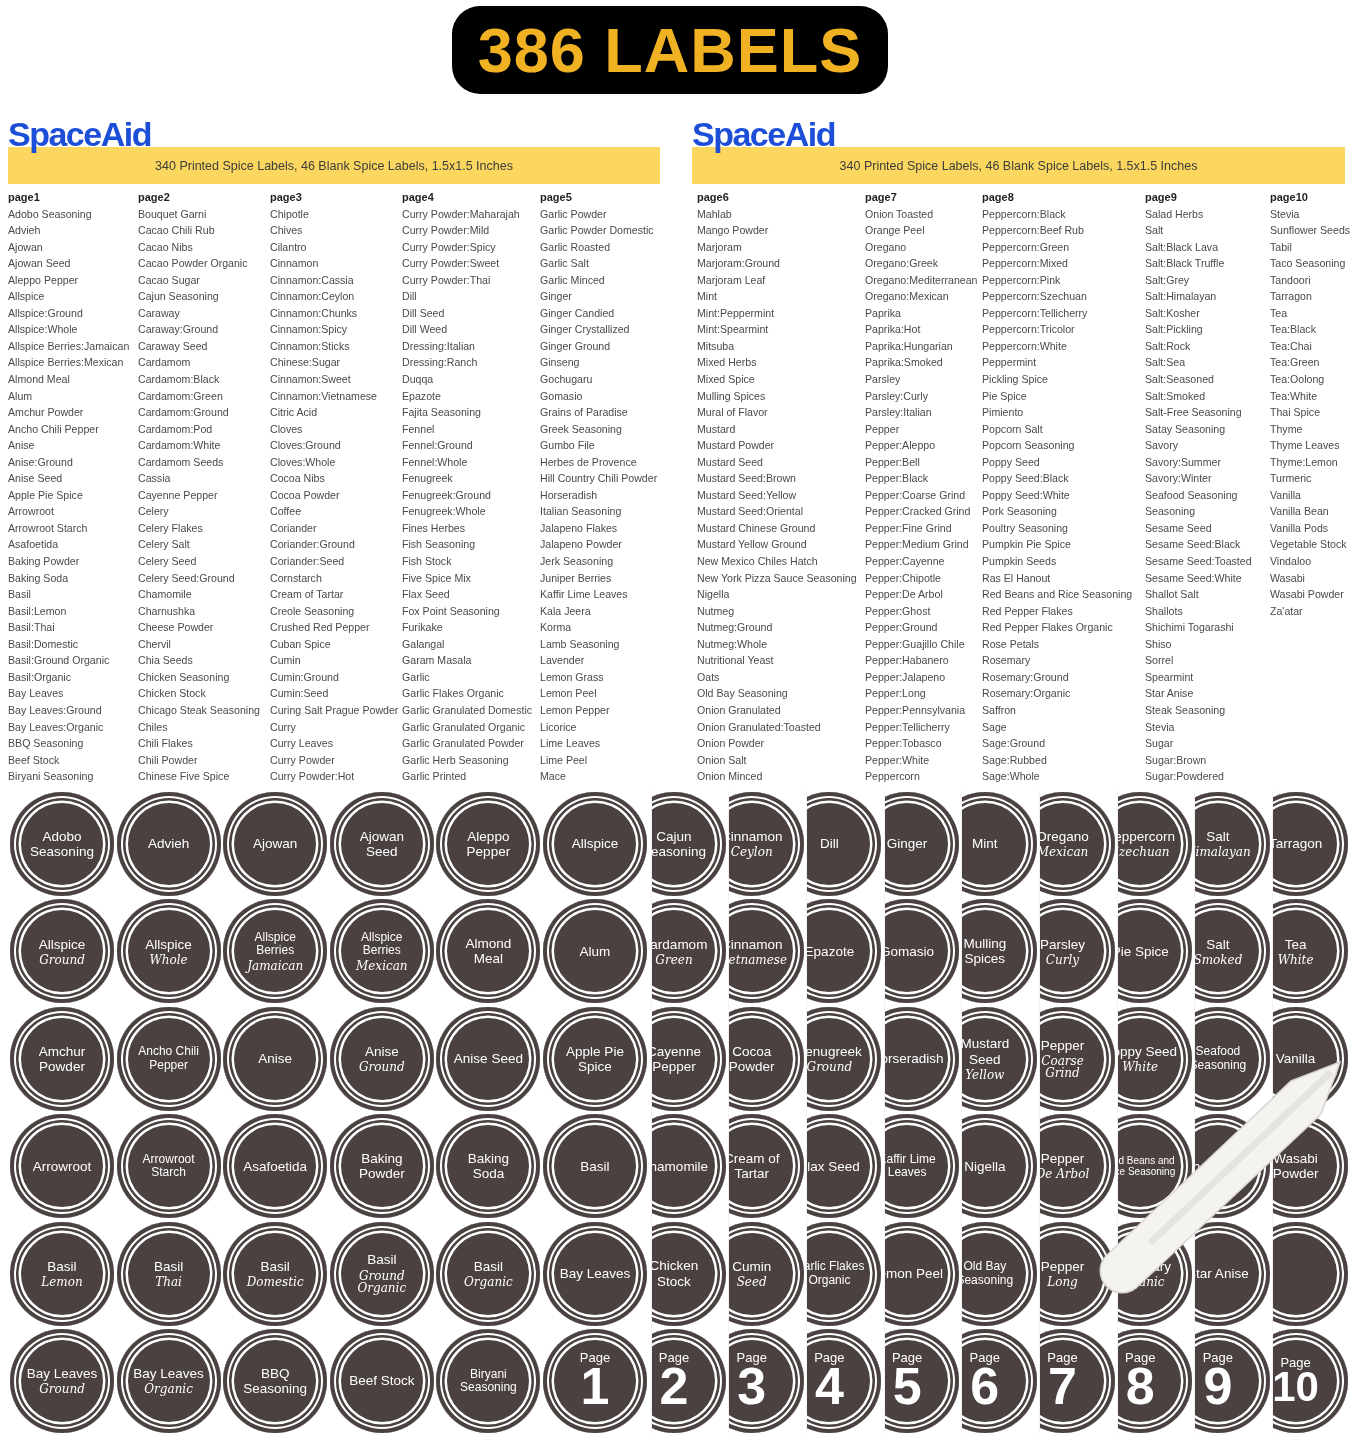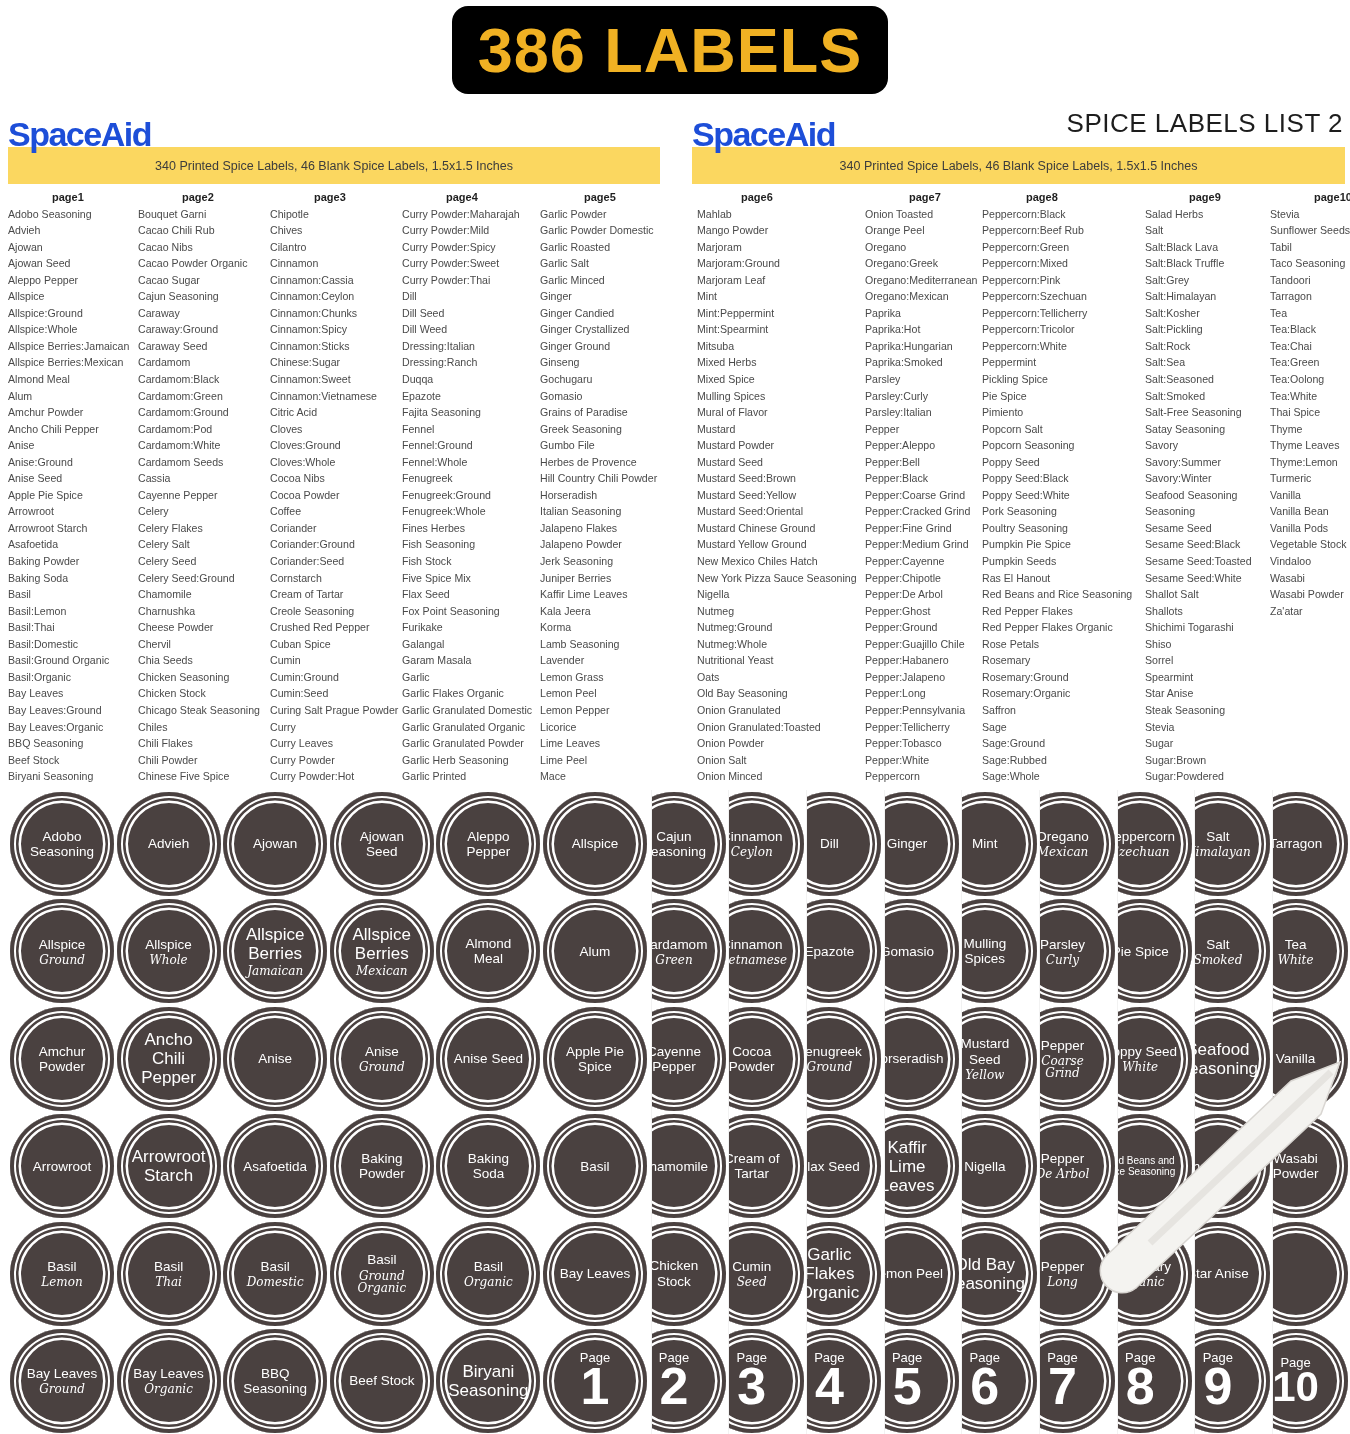--- a/index.html
+++ b/index.html
@@ -3,50 +3,50 @@
 <meta charset="utf-8">
 <style>
   html,body{margin:0;padding:0;}
   body{
     width:1350px;height:1434px;position:relative;background:#ffffff;
     font-family:"Liberation Sans",sans-serif;overflow:hidden;
   }
   
   .top-banner{
     position:absolute;left:452px;top:6px;width:436px;height:88px;
-    background:#000;border-radius:16px;display:flex;align-items:center;justify-content:center;
+    background:#000;border-radius:28px;display:flex;align-items:center;justify-content:center;
   }
   .top-banner span{color:#f0b123;font-size:63px;font-weight:bold;letter-spacing:1px;white-space:nowrap;}
   
   .panel{position:absolute;top:95px;}
   #panel1{left:8px;width:652px;}
   #panel2{left:692px;width:653px;}
   .panel-head{position:relative;height:52px;}
   .brand{position:absolute;left:0;top:20px;font-size:34px;font-weight:900;letter-spacing:-1.5px;color:#1d4ed8;text-align:right;}
   .list-title{position:absolute;right:2px;top:13px;font-size:26px;color:#1d1d1d;letter-spacing:0.5px;white-space:nowrap;}
   .yellow-bar{
     height:37px;background:#fbd760;display:flex;align-items:center;justify-content:center;
     font-size:12.5px;color:#3c3c3c;white-space:nowrap;
   }
   .cols{position:relative;height:600px;}
   .col{position:absolute;top:5px;}
-  .col .hdr{font-weight:bold;font-size:11px;color:#1f1f1f;height:16.55px;line-height:16.55px;margin-left:44px;}
+  .col .hdr{font-weight:bold;font-size:11px;color:#1f1f1f;height:16.55px;line-height:16.55px;}
   .col .item{font-size:10.6px;color:#4a4a4a;height:16.55px;line-height:16.55px;white-space:nowrap;}
   
   .sheets{position:absolute;left:0;top:790px;width:1350px;height:644px;}
   .circle{
     position:absolute;width:104px;height:104px;border-radius:50%;
     background:#4a4140;box-sizing:border-box;
     box-shadow:inset 0 0 0 4px #4a4140,inset 0 0 0 6px #ffffff,
                inset 0 0 0 8.5px #4a4140,inset 0 0 0 11px #ffffff;
     color:#fff;display:flex;flex-direction:column;align-items:center;justify-content:center;
     text-align:center;padding:15px;
   }
   .circle .main{font-size:13.5px;line-height:1.12;}
-  .circle .main.md{font-size:17px;text-align:center;}
+  .circle .main.md{font-size:12px;text-align:center;}
   .circle .main.sm{font-size:10px;}
   .circle .sub{font-family:"DejaVu Serif",serif;font-style:italic;font-size:12px;line-height:1.05;margin-top:2px;}
   .circle .pg-word{font-size:13px;margin-bottom:-3px;}
   .circle .pg-num{font-size:52px;font-weight:bold;line-height:0.95;}
   .circle .pg-num.two{font-size:42px;}
   .strip{
     position:absolute;top:0;height:644px;overflow:hidden;
     border-left:1px solid rgba(0,0,0,0.05);background:transparent;
   }
   .pen-overlay{position:absolute;left:0;top:0;z-index:50;pointer-events:none;}
@@ -253,21 +253,20 @@
         <div class="item">Lime Leaves</div>
         <div class="item">Lime Peel</div>
         <div class="item">Mace</div>
       </div>
     </div>
 </div>
 
 <div class="panel" id="panel2">
   <div class="panel-head">
     <div class="brand">SpaceAid</div>
-    <div class="list-title">SPICE LABELS LIST 2</div>
   </div>
   <div class="yellow-bar">340 Printed Spice Labels, 46 Blank Spice Labels, 1.5x1.5 Inches</div>
   <div class="cols" id="cols2">
       <div class="col" style="left: 5px;">
         <div class="hdr">page6</div>
         <div class="item">Mahlab</div>
         <div class="item">Mango Powder</div>
         <div class="item">Marjoram</div>
         <div class="item">Marjoram:Ground</div>
         <div class="item">Marjoram Leaf</div>

